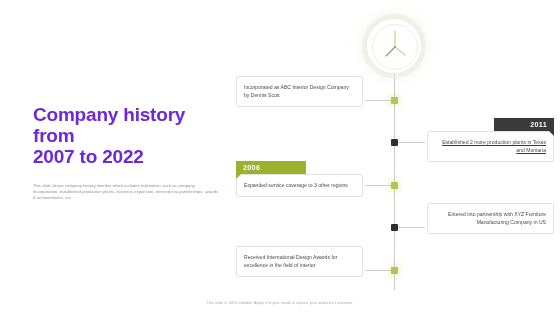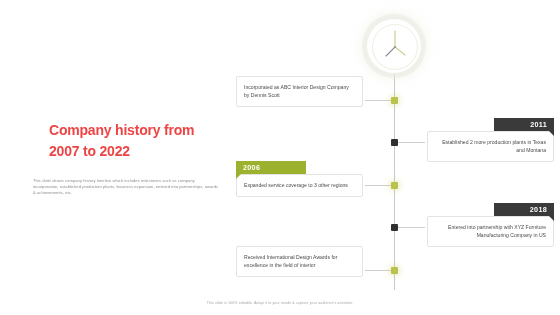--- a/index.html
+++ b/index.html
@@ -17,26 +17,26 @@
   }
 
   
   #left-panel {
     position: absolute;
     left: 33px;
     top: 104px;
     width: 190px;
   }
   #page-title {
-    font-size: 14px;
+    font-size: 19px;
     line-height: 21px;
     font-weight: 700;
-    color: #ef4444;
+    color: #6d28d9;
     letter-spacing: -0.2px;
-    margin: 16px;
+    margin: 0;
     white-space: pre-line;
   }
   #page-subtitle {
     margin-top: 16px;
     font-size: 4.1px;
     line-height: 6.2px;
     color: #8d8d8d;
     letter-spacing: 0.05px;
     width: 186px;
   }
@@ -209,32 +209,31 @@
 <div class="timeline-dot green" style="top:97px;"></div>
 <div class="timeline-dot dark" style="top:139px;"></div>
 <div class="timeline-dot green" style="top:182px;"></div>
 <div class="timeline-dot dark" style="top:224px;"></div>
 <div class="timeline-dot green" style="top:267px;"></div>
 
 <div class="card left" style="left:236px; top:76px;">
   <div class="card-body">Incorporated as ABC Interior Design Company by Dennis Scott</div>
 </div>
 
-<div class="card right" style="left:427px; top:118px;">
+<div class="card right" style="left:427px; top:118px;text-decoration:underline;">
   <div class="card-header">2011</div>
   <div class="card-body">Established 2 more production plants in Texas and Montana</div>
 </div>
 
 <div class="card left" style="left:236px; top:161px;">
   <div class="card-header">2006</div>
   <div class="card-body">Expanded service coverage to 3 other regions</div>
 </div>
 
 <div class="card right" style="left:427px; top:203px;">
-  <div class="card-header">2018</div>
   <div class="card-body">Entered into partnership with XYZ Furniture Manufacturing Company in US</div>
 </div>
 
 <div class="card left" style="left:236px; top:246px;">
   <div class="card-body">Received International Design Awards for excellence in the field of interior</div>
 </div>
 
 <div id="footer-note">This slide is 100% editable. Adapt it to your needs &amp; capture your audience's attention.</div>
 
 </body></html>

